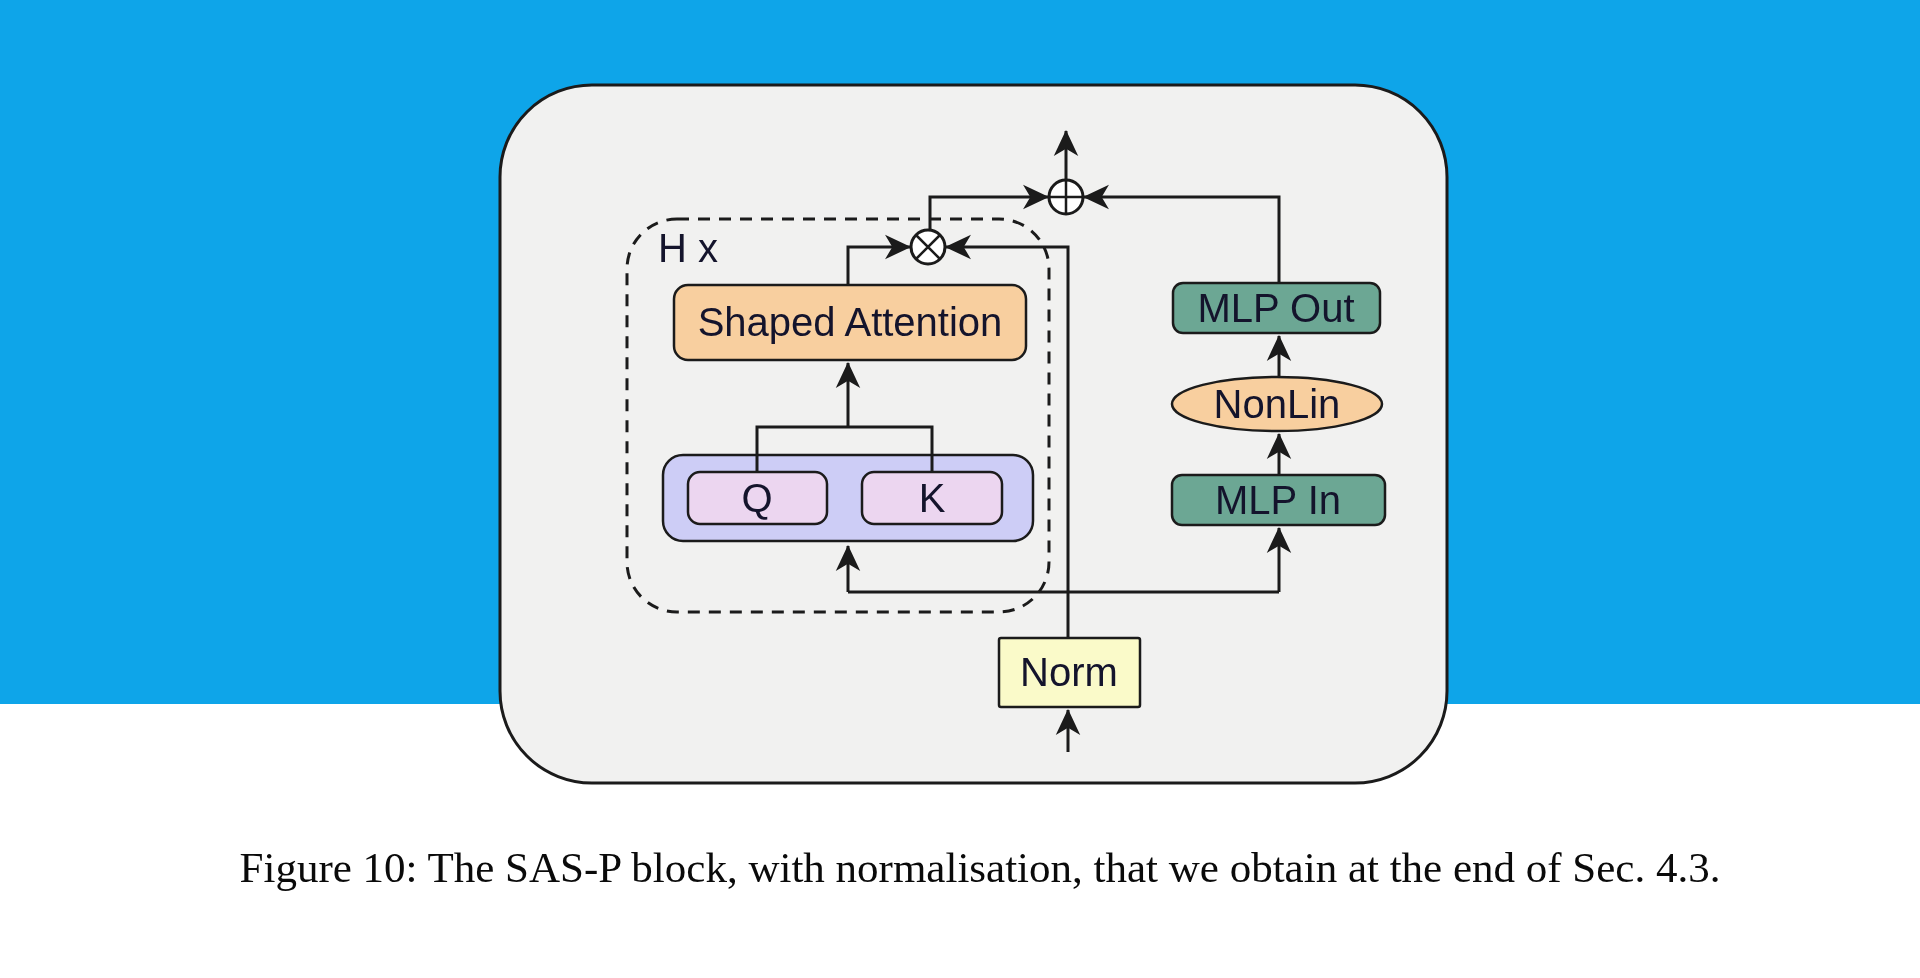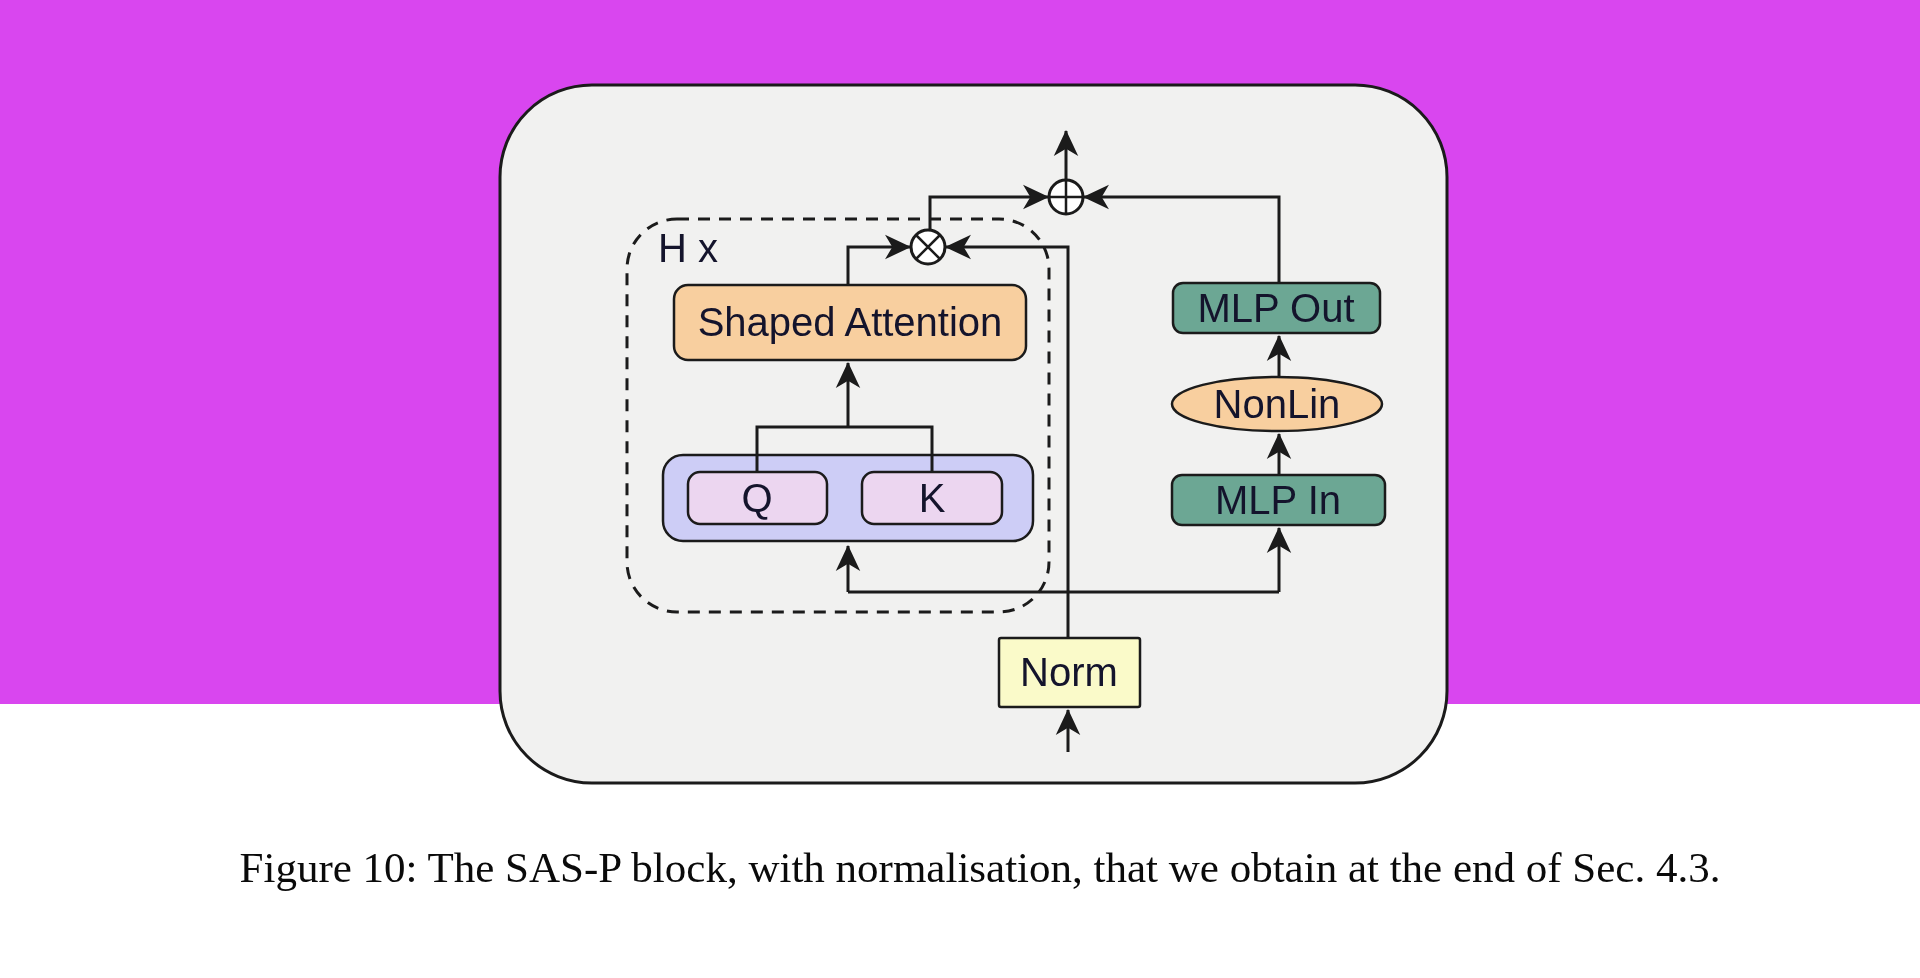--- a/index.html
+++ b/index.html
@@ -7,21 +7,21 @@
     padding: 0;
     background: #ffffff;
     width: 1920px;
     height: 978px;
     overflow: hidden;
   }
   .stage {
     position: relative;
     width: 1920px;
     height: 704px;
-    background: #d946ef;
+    background: #0ea5e9;
   }
   svg.diagram {
     position: absolute;
     left: 0;
     top: 0;
   }
   svg.diagram text {
     font-family: "Liberation Sans", sans-serif;
     font-size: 40px;
   }

